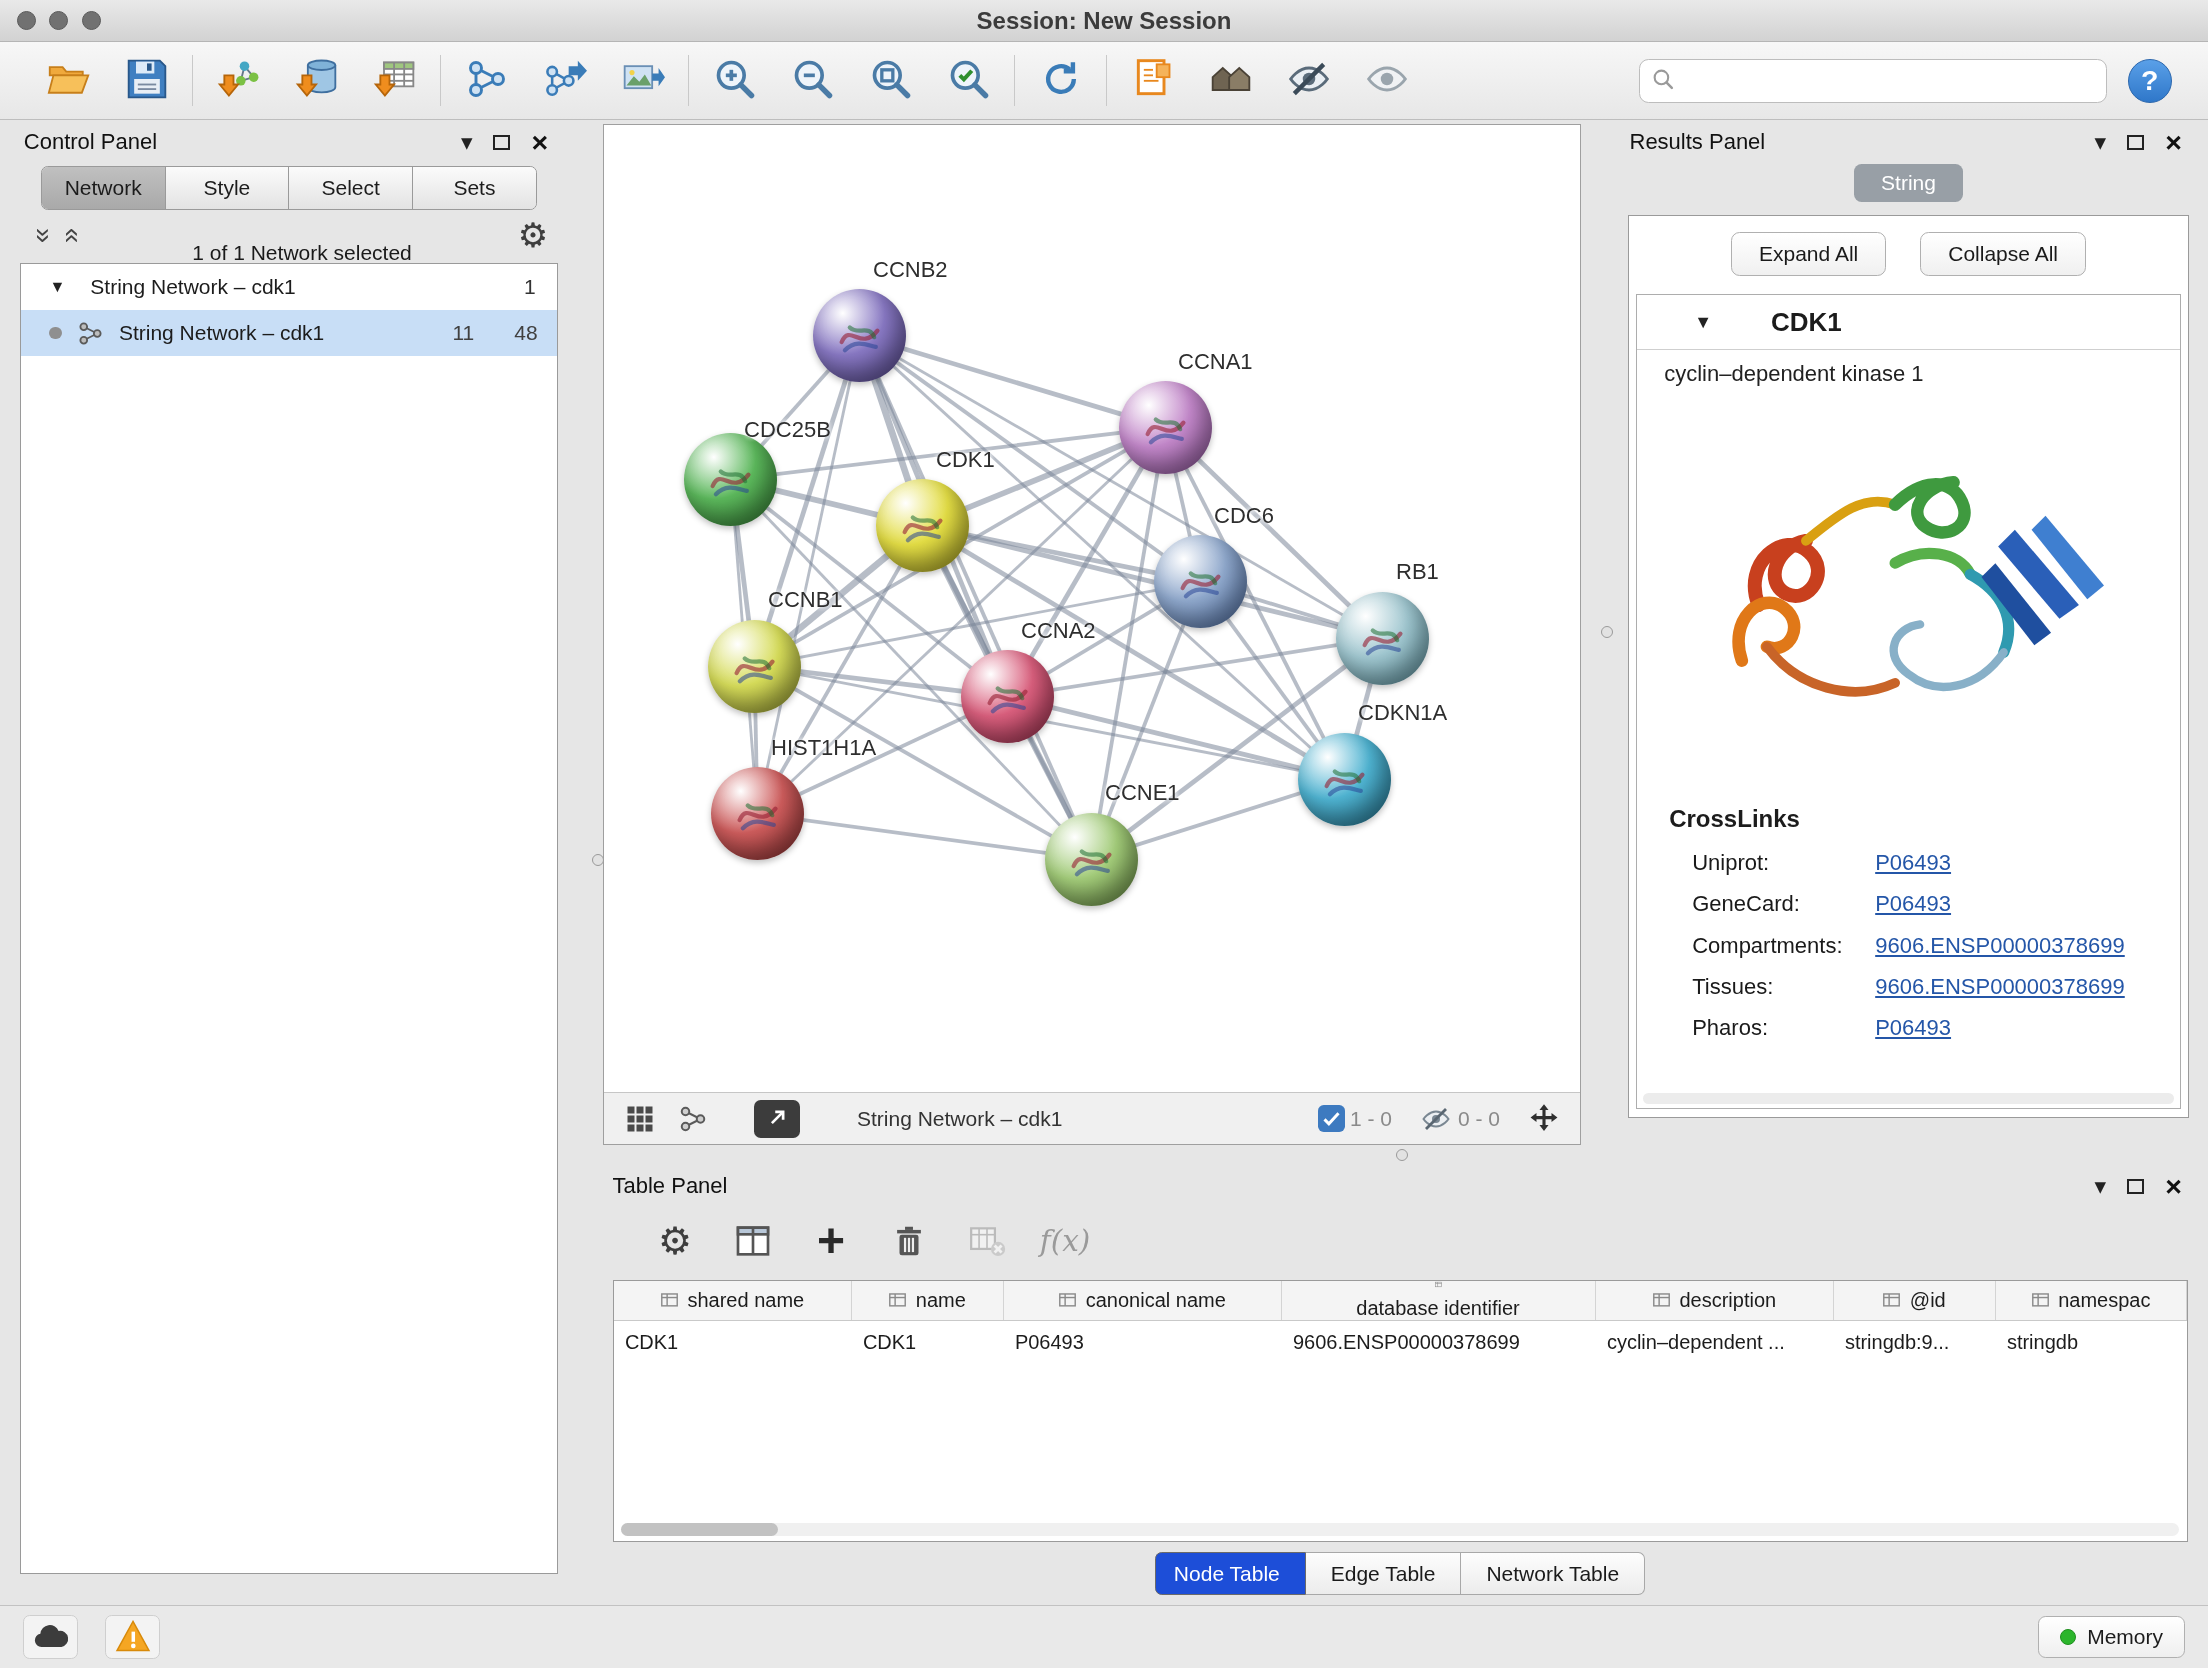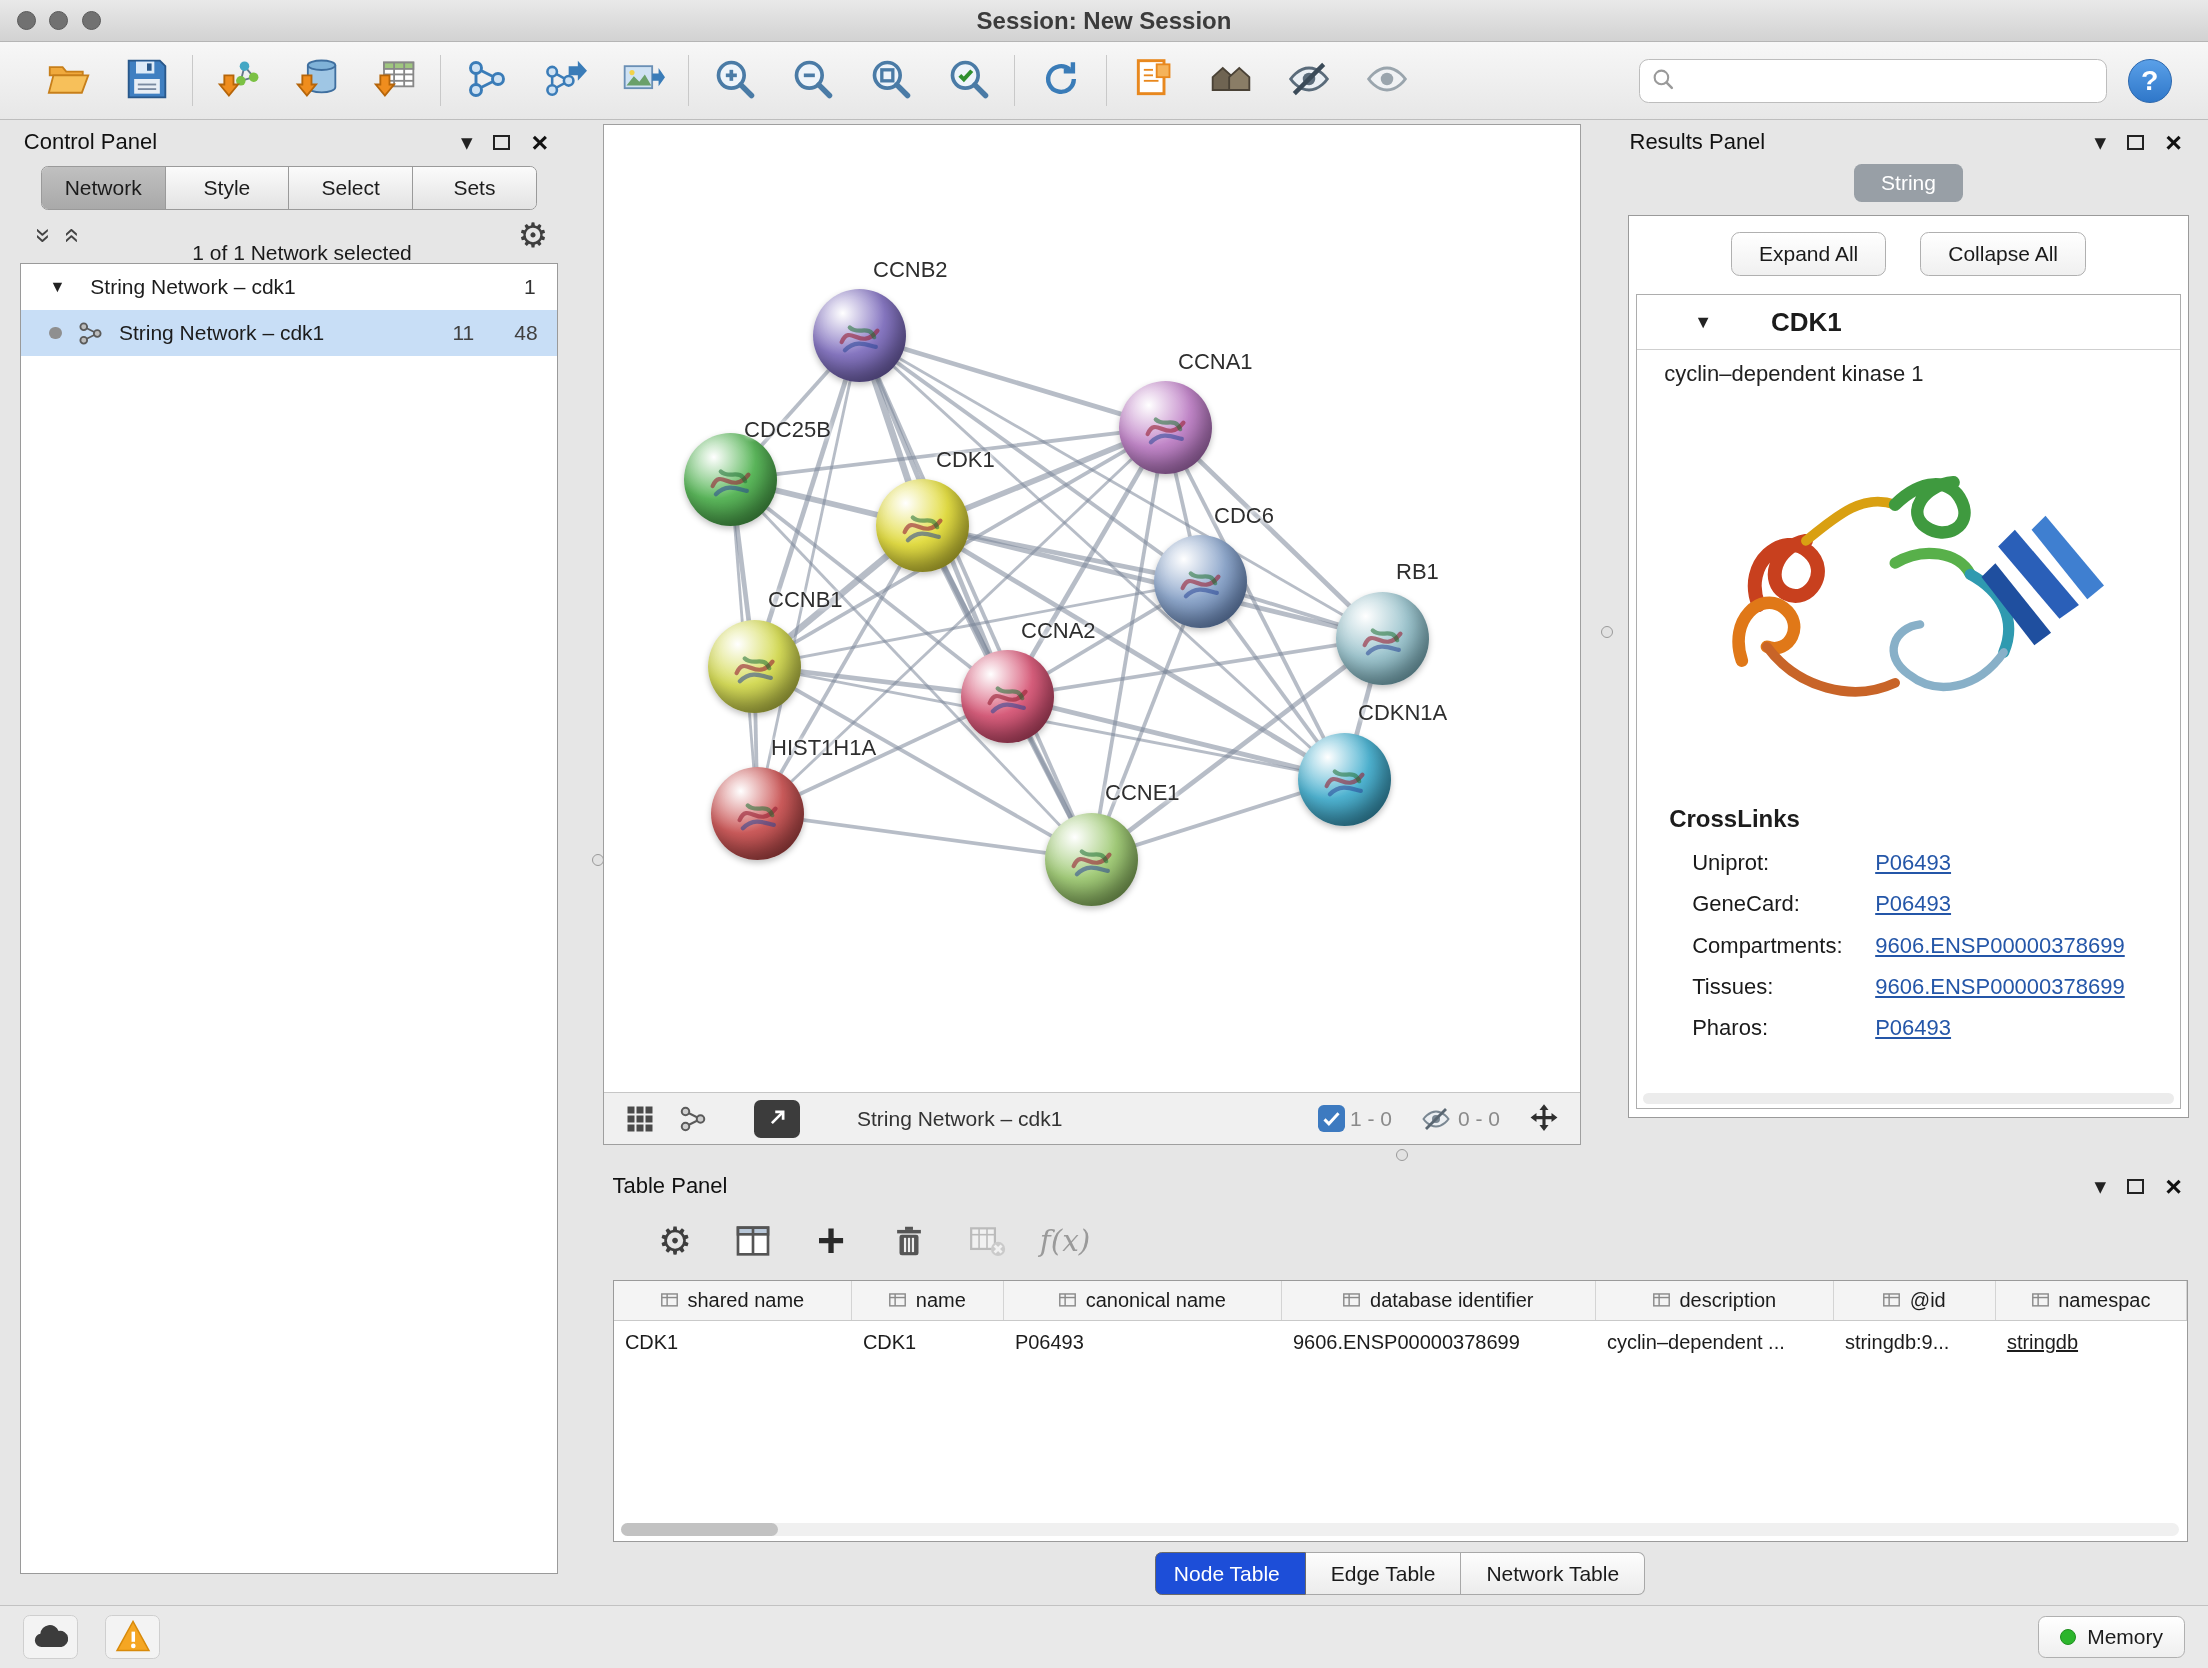--- a/index.html
+++ b/index.html
@@ -727,21 +727,21 @@
         <div class="tp-hcell" style="width: 278px;">
           <svg width="19" height="19" viewBox="0 0 16 16">
             <g fill="none" stroke="#8a8a8a" stroke-width="1.2">
               <rect x="1.5" y="2.5" width="13" height="10"></rect>
               <line x1="1.5" y1="5.5" x2="14.5" y2="5.5"></line>
               <line x1="6" y1="2.5" x2="6" y2="12.5"></line>
             </g>
           </svg>
           <span>canonical name</span>
         </div>
-        <div class="tp-hcell" style="width: 314px;">
+        <div class="tp-hcell" style="width: 314px; flex-direction: column;">
           <svg width="19" height="19" viewBox="0 0 16 16">
             <g fill="none" stroke="#8a8a8a" stroke-width="1.2">
               <rect x="1.5" y="2.5" width="13" height="10"></rect>
               <line x1="1.5" y1="5.5" x2="14.5" y2="5.5"></line>
               <line x1="6" y1="2.5" x2="6" y2="12.5"></line>
             </g>
           </svg>
           <span>database identifier</span>
         </div>
         <div class="tp-hcell" style="width: 238px;">
@@ -775,21 +775,21 @@
           <span>namespac</span>
         </div>
       </div>
     <div class="tp-row">
         <div class="tp-cell" style="width: 238px;">CDK1</div>
         <div class="tp-cell" style="width: 152px;">CDK1</div>
         <div class="tp-cell" style="width: 278px;">P06493</div>
         <div class="tp-cell" style="width: 314px;">9606.ENSP00000378699</div>
         <div class="tp-cell" style="width: 238px;">cyclin–dependent ...</div>
         <div class="tp-cell" style="width: 162px;">stringdb:9...</div>
-        <div class="tp-cell" style="flex: 1 1 0%; text-decoration: underline;">stringdb</div>
+        <div class="tp-cell" style="flex: 1 1 0%;">stringdb</div>
       </div>
     <div class="tp-scrollbar">
       <div class="tp-thumb"></div>
     </div>
   </div>
   <div class="tp-tabs">
       <div class="tp-tab selected">Node Table</div>
       <div class="tp-tab">Edge Table</div>
       <div class="tp-tab">Network Table</div>
     </div>

